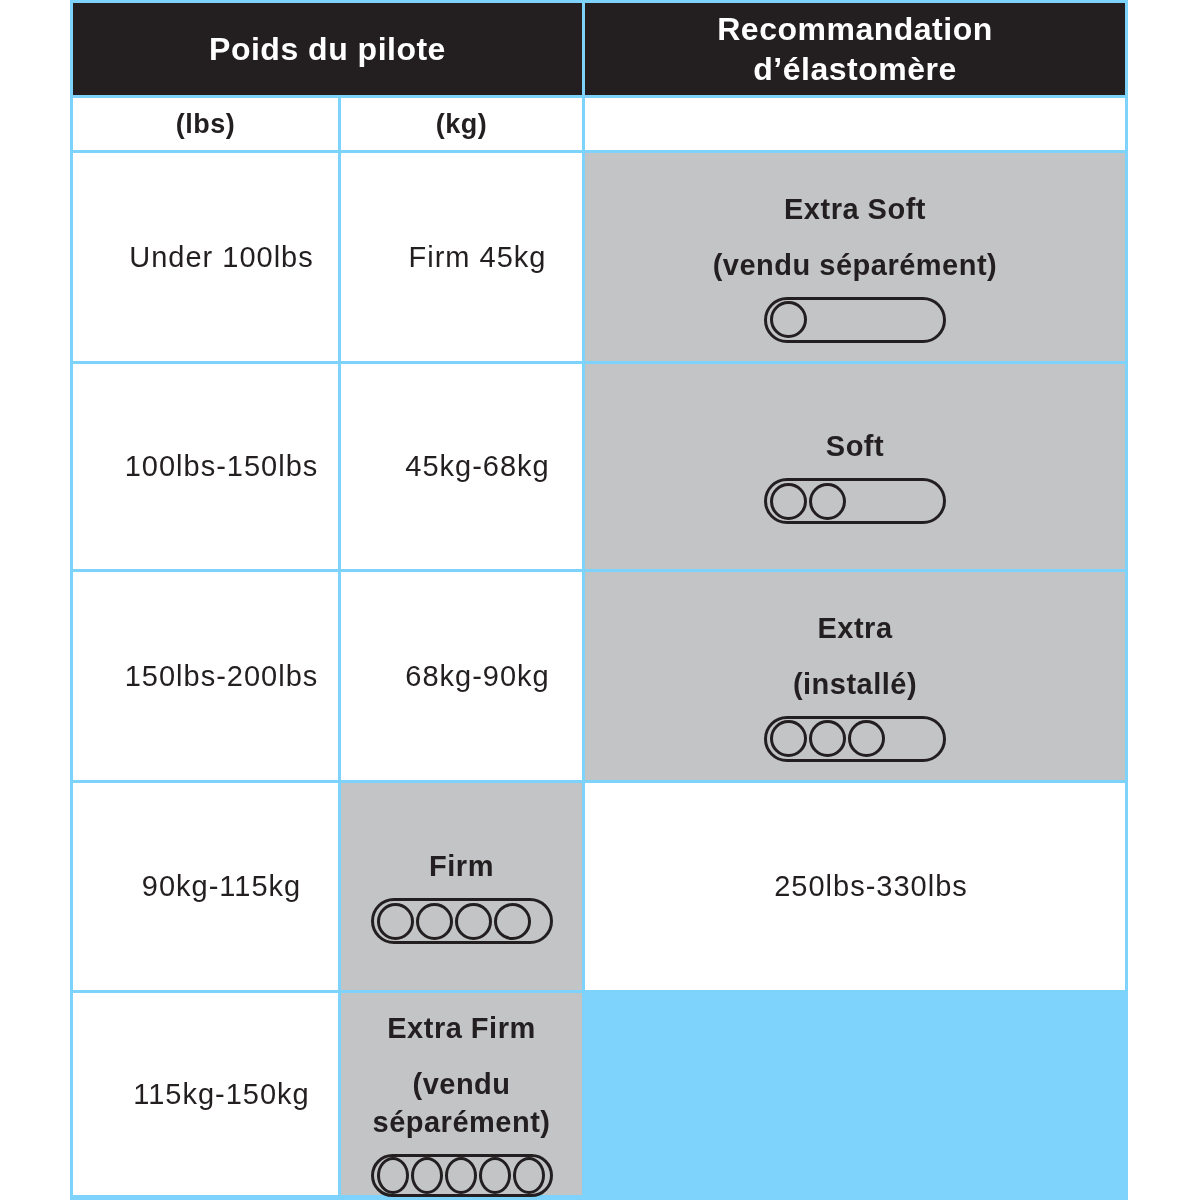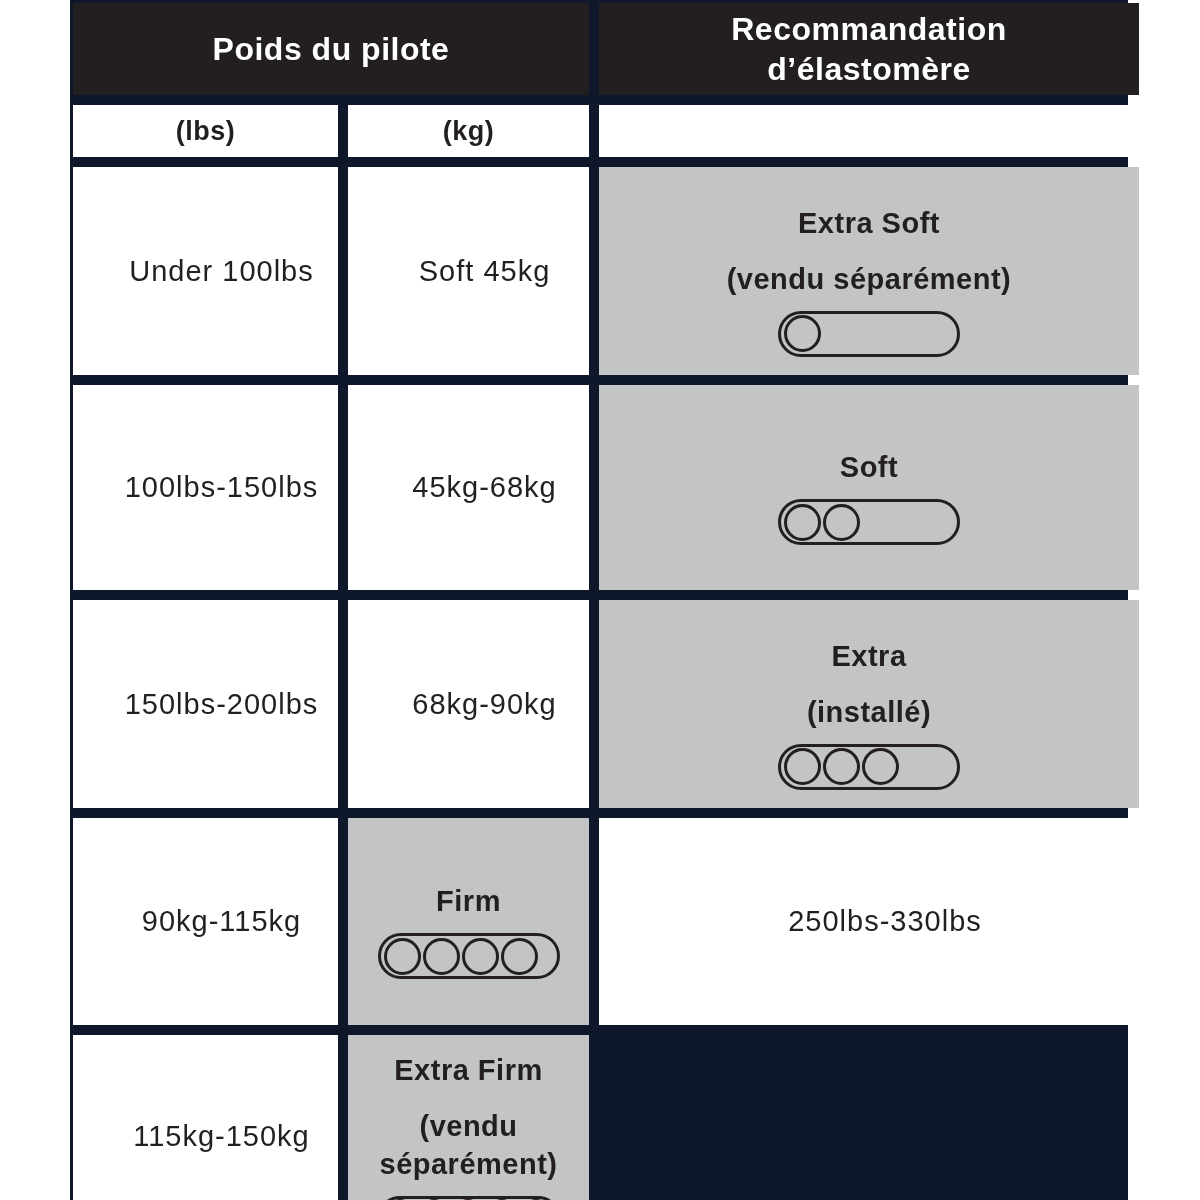--- a/index.html
+++ b/index.html
@@ -20,24 +20,24 @@
   .table {
     position: absolute;
     left: 70px;
     top: 0;
     width: 1058px;
     height: 1200px;
     box-sizing: border-box;
     display: grid;
     grid-template-columns: 265px 241px 540px;
     grid-template-rows: 92px 52px 208px 205px 208px 207px 202px;
-    gap: 10px;
+    gap: 3px;
     padding: 3px;
     padding-bottom: 5px;
-    background: #0f172a; 
+    background: #7dd3fc; 
   }
   .cell {
     background: #ffffff;
     display: flex;
     align-items: center;
     justify-content: center;
     text-align: center;
     color: #231f20;
   }
   .header-cell {
@@ -113,21 +113,21 @@
 
     <div class="cell subheader-cell">
       <span>(lbs)</span>
     </div>
     <div class="cell subheader-cell">
       <span>(kg)</span>
     </div>
     <div class="cell subheader-cell"></div>
 
     <div class="cell weight-cell">Under 100lbs</div>
-    <div class="cell weight-cell">Soft 45kg</div>
+    <div class="cell weight-cell">Firm 45kg</div>
     <div class="cell rec-cell">
       <span class="rec-name">Extra Soft</span>
       <span class="rec-note">(vendu séparément)</span>
       <div class="pill">
           <div class="dot"></div>
         </div>
     </div>
 
     <div class="cell weight-cell">100lbs-150lbs</div>
     <div class="cell weight-cell">45kg-68kg</div>

